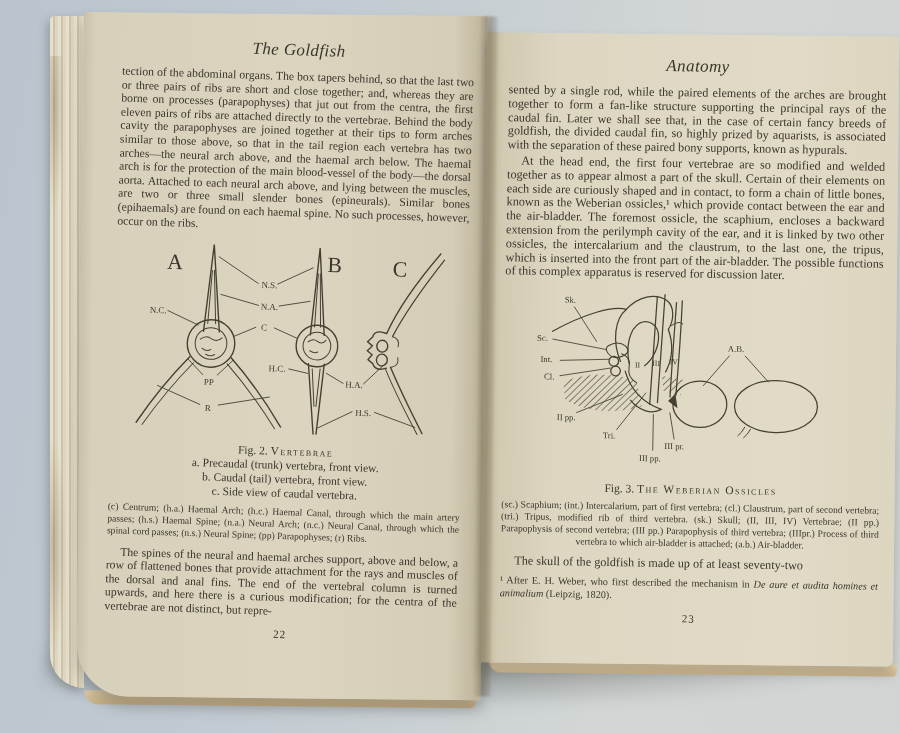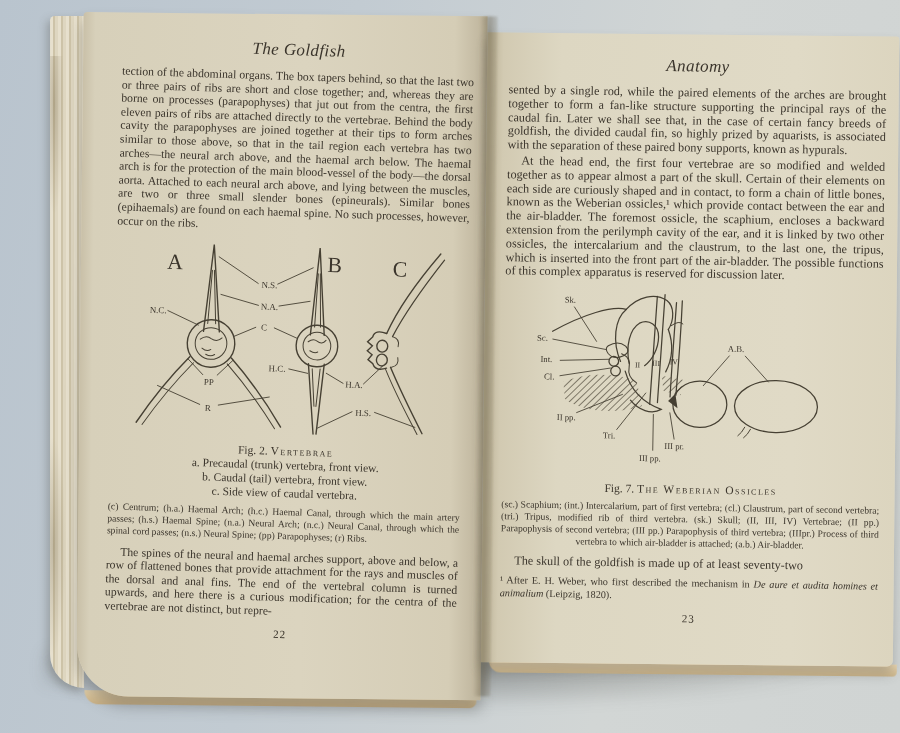--- a/index.html
+++ b/index.html
@@ -243,21 +243,21 @@
               <text x="206" y="66">A.B.</text>
               <text x="30" y="140">II pp.</text>
               <text x="78" y="158">Tri.</text>
               <text x="116" y="181">III pp.</text>
               <text x="142" y="168">III pr.</text>
             </g>
           </svg>
         </div>
 
         <div class="fig-caption-title">
-          <span>Fig. 7.</span>
+          <span>Fig. 3.</span>
           <span class="smallcaps">The Weberian Ossicles</span>
         </div>
         <div class="key-text centered-last">(sc.) Scaphium; (int.) Intercalarium, part of first vertebra; (cl.) Claustrum, part of second vertebra; (tri.) Tripus, modified rib of third vertebra. (sk.) Skull; (II, III, IV) Vertebrae; (II pp.) Parapophysis of second vertebra; (III pp.) Parapophysis of third vertebra; (IIIpr.) Process of third vertebra to which air-bladder is attached; (a.b.) Air-bladder.</div>
 
         <div class="body-text-r indent" style="margin-top:9px;">The skull of the goldfish is made up of at least seventy-two</div>
 
         <div class="footnote fn-rule">
           <span>¹ After E. H. Weber, who first described the mechanism in </span><span class="latin">De aure et audita homines et animalium</span><span> (Leipzig, 1820).</span>
         </div>
 

